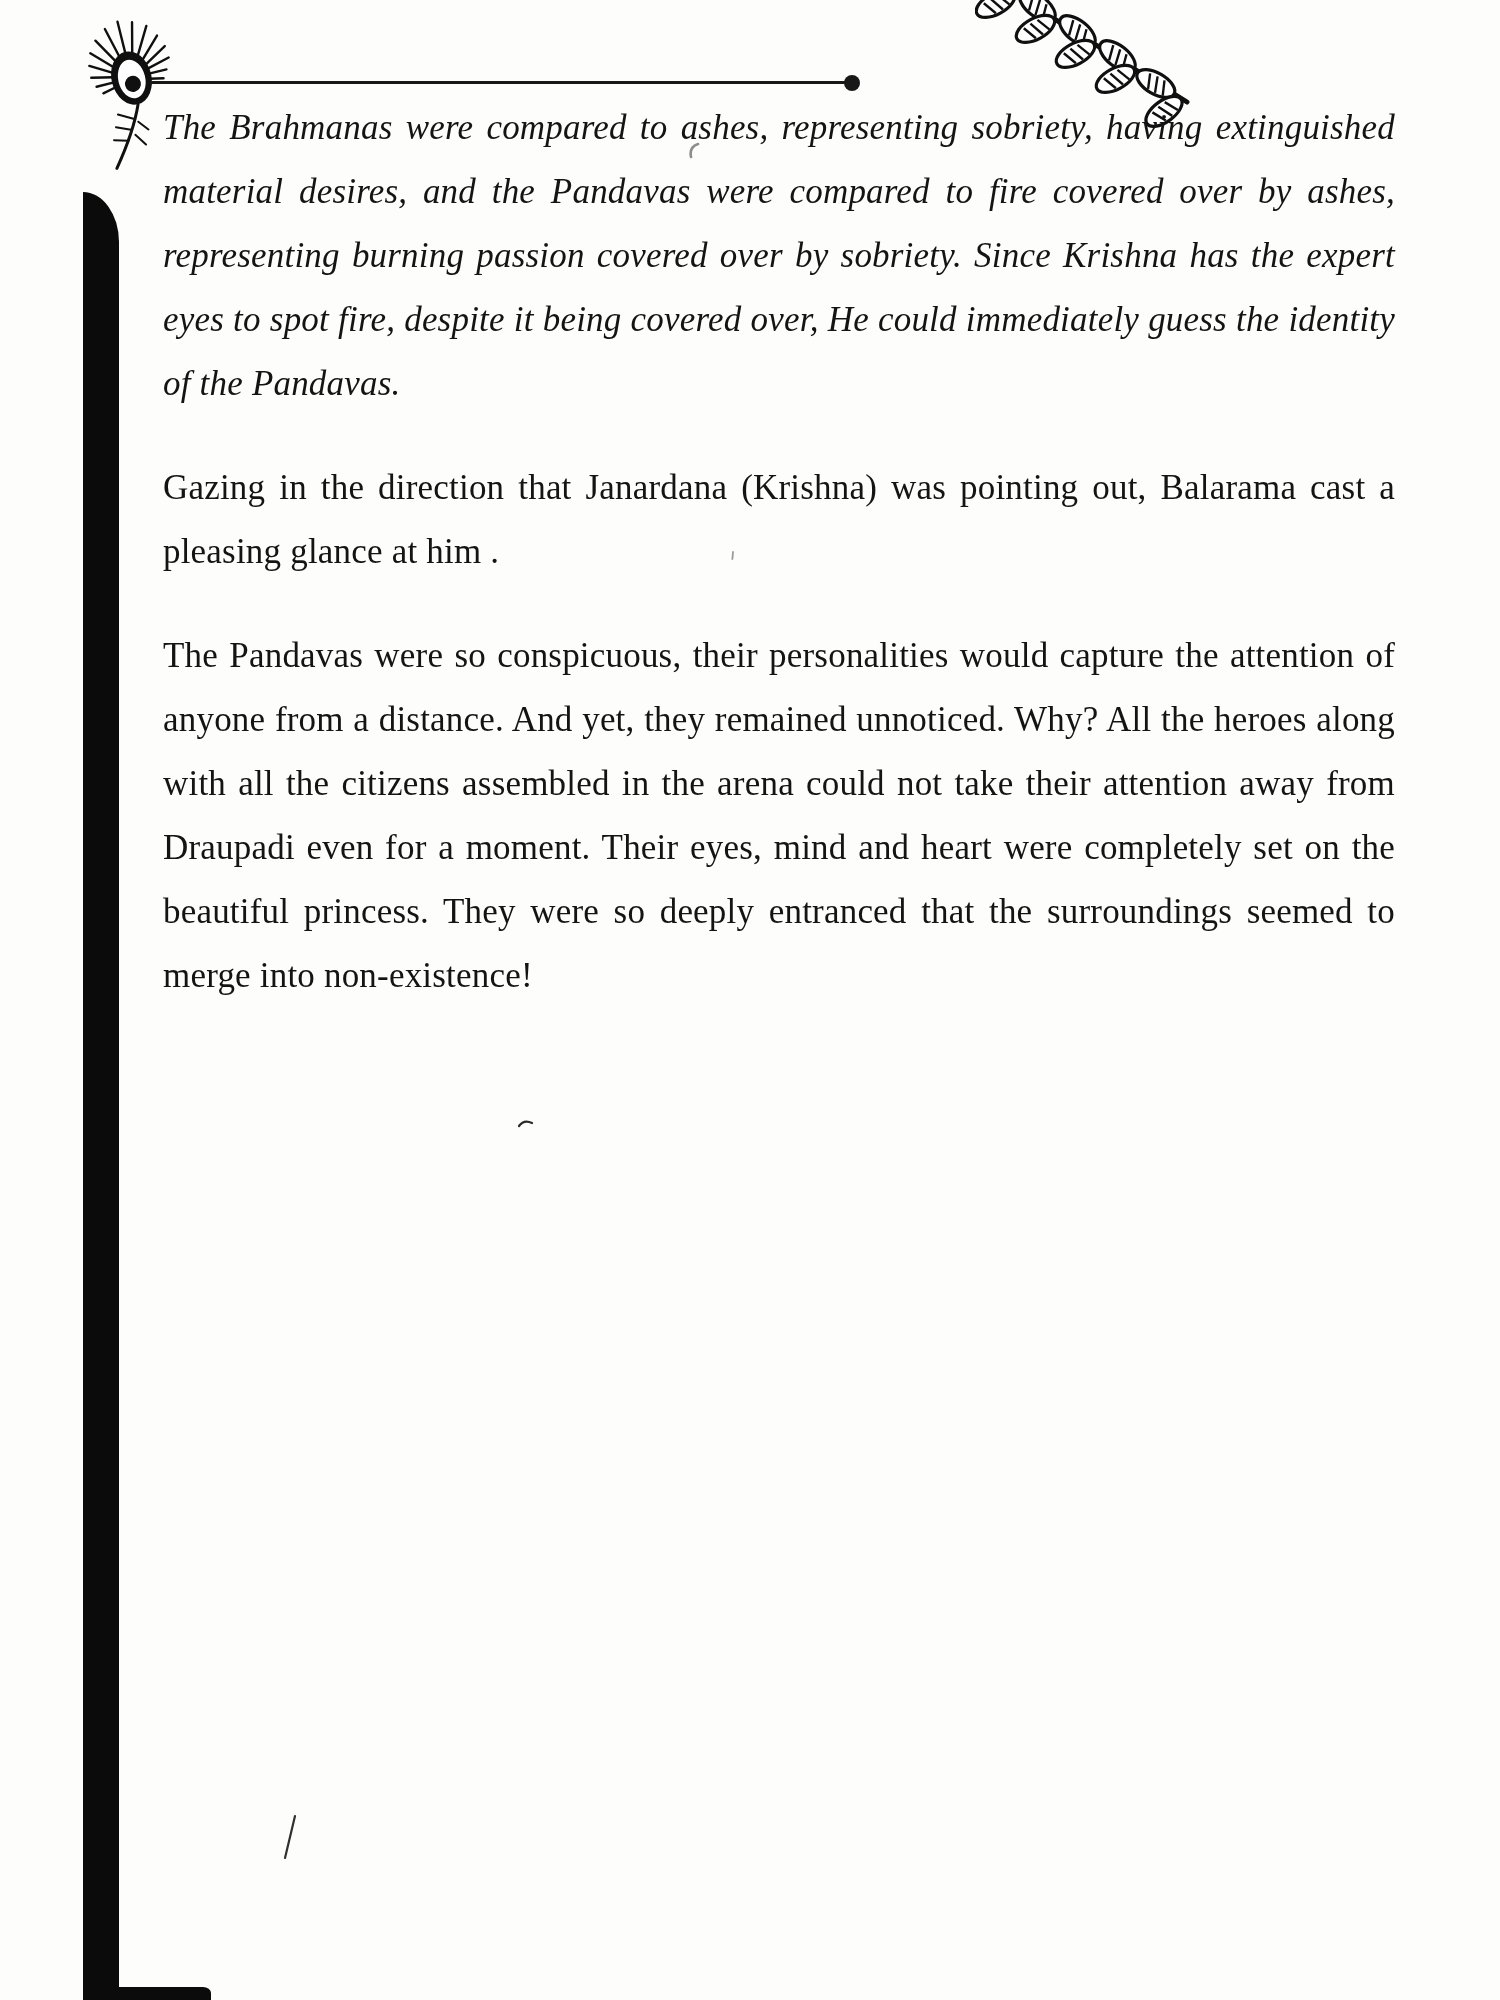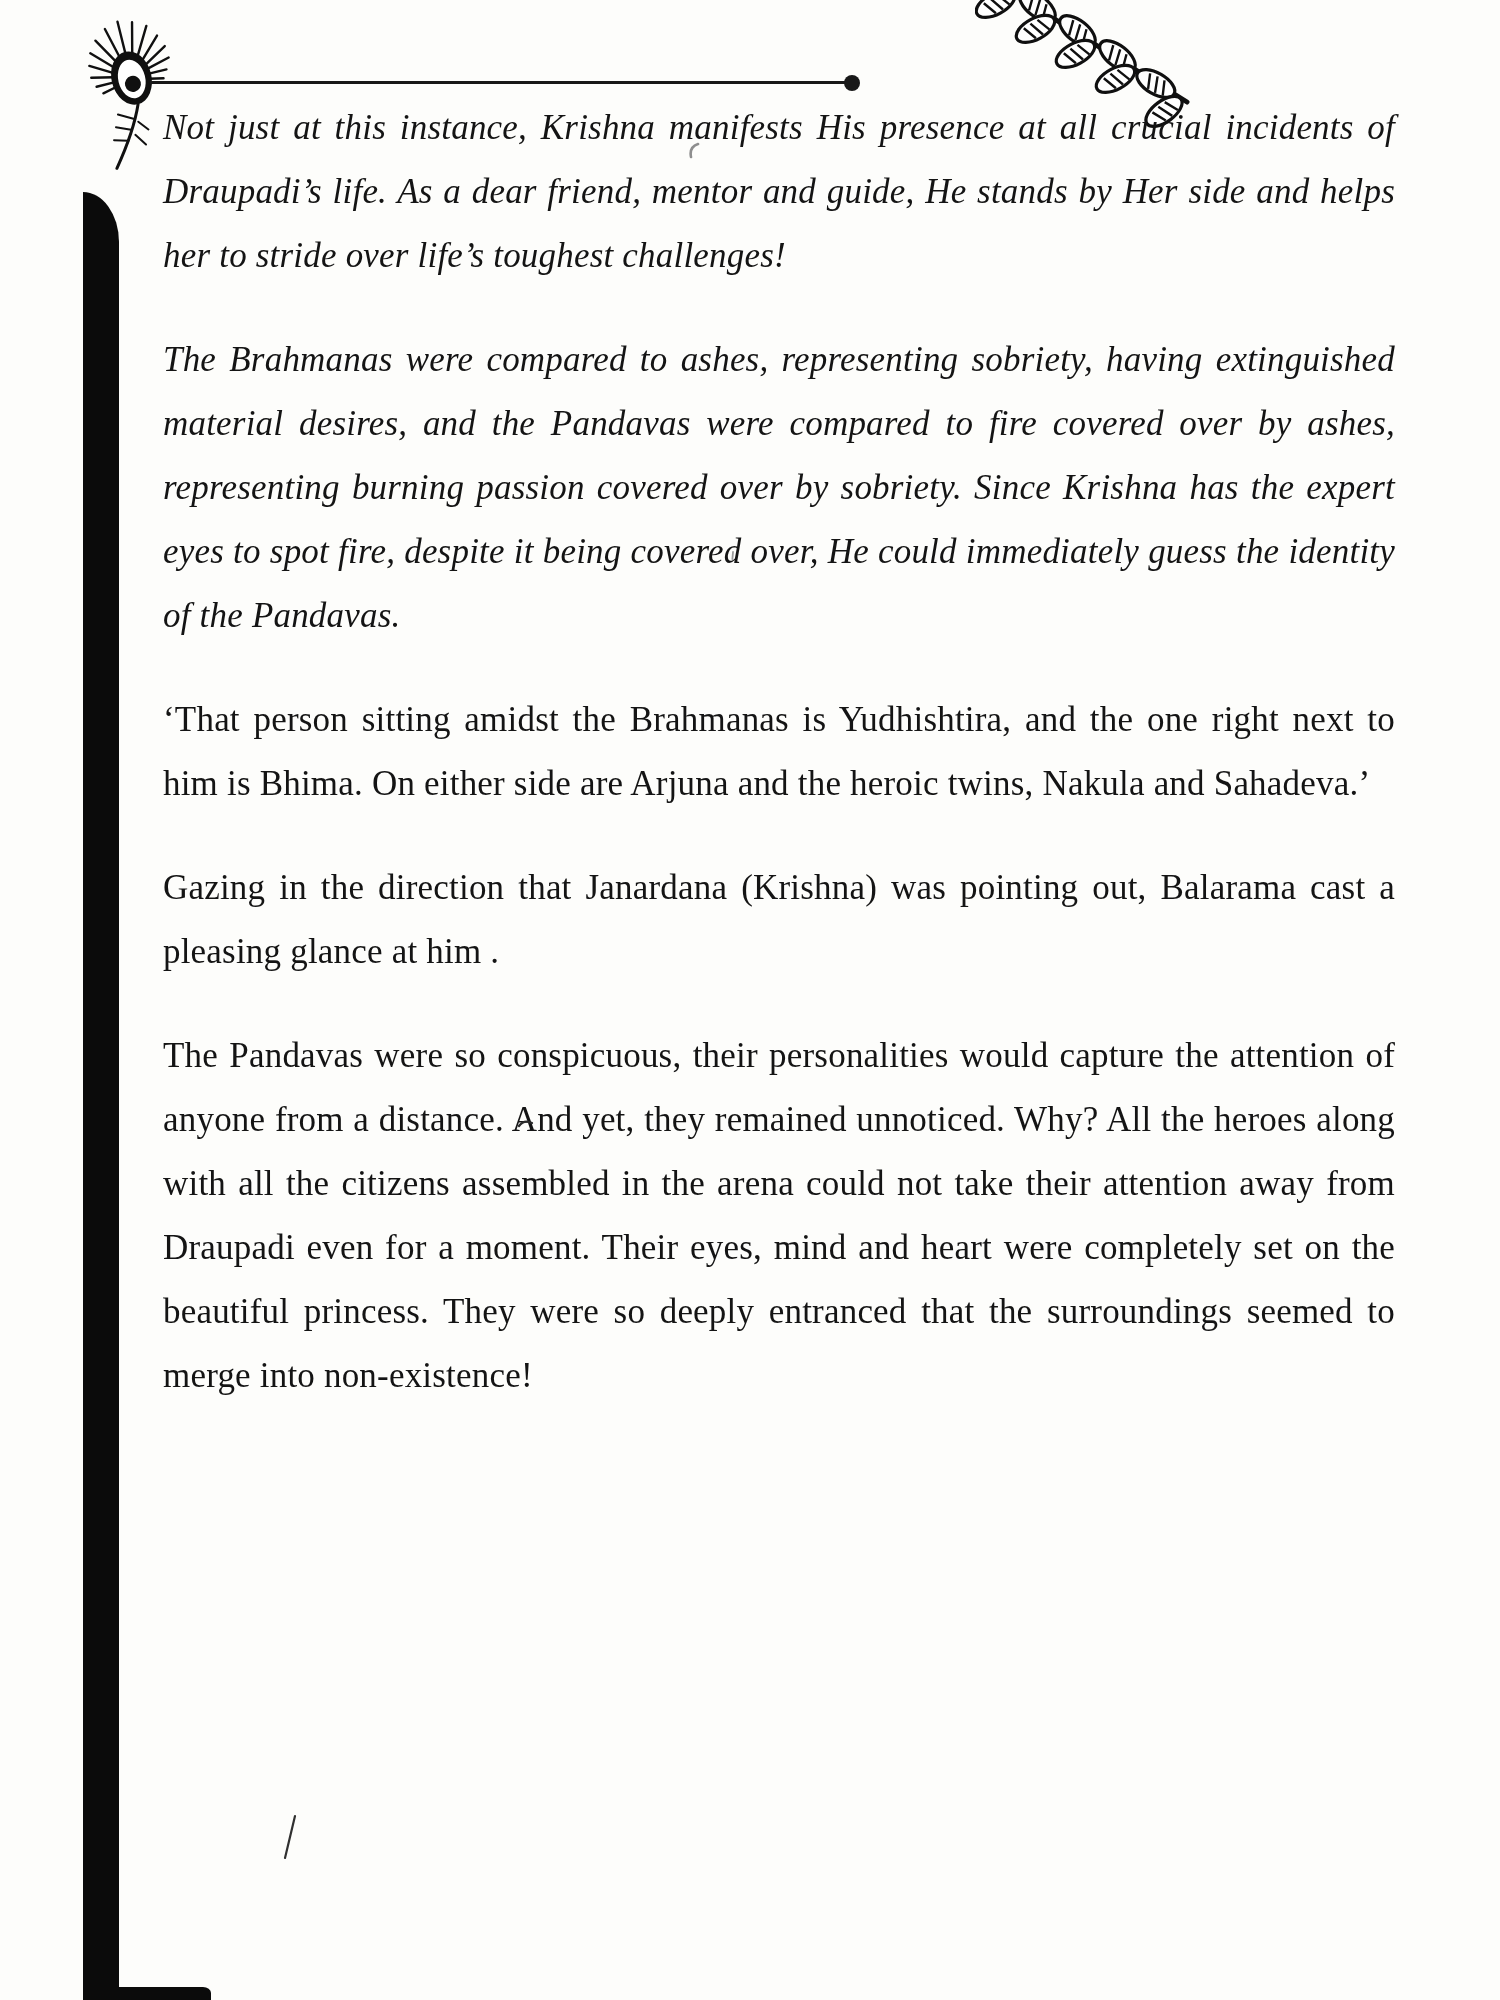--- a/index.html
+++ b/index.html
@@ -104,23 +104,21 @@
         <ellipse cx="21" cy="0" rx="21" ry="10.5" fill="#ffffff" stroke="#101010" stroke-width="3.2"></ellipse>
         <path d="M9 -7 L15 7 M17 -8.5 L23 7 M25 -8.5 L31 6" stroke="#101010" stroke-width="2.4" fill="none"></path>
       </g>
     </g>
   </svg>
 
   <div class="bar"></div>
   <div class="bar-foot"></div>
 
   <main class="text-column">
-    <p class="em">Not just at this instance, Krishna manifests His presence at all crucial incidents of Draupadi’s life. As a dear friend, mentor and guide, He stands by Her side and helps her to stride over life’s toughest challenges!</p>
     <p class="em">The Brahmanas were compared to ashes, representing sobriety, having extinguished material desires, and the Pandavas were compared to fire covered over by ashes, representing burning passion covered over by sobriety. Since Krishna has the expert eyes to spot fire, despite it being covered over, He could immediately guess the identity of the Pandavas.</p>
-    <p>‘That person sitting amidst the Brahmanas is Yudhishtira, and the one right next to him is Bhima. On either side are Arjuna and the heroic twins, Nakula and Sahadeva.’</p>
     <p>Gazing in the direction that Janardana (Krishna) was pointing out, Balarama cast a pleasing glance at him .</p>
     <p>The Pandavas were so conspicuous, their personalities would capture the attention of anyone from a distance. And yet, they remained unnoticed. Why? All the heroes along with all the citizens assembled in the arena could not take their attention away from Draupadi even for a moment. Their eyes, mind and heart were completely set on the beautiful princess. They were so deeply entranced that the surroundings seemed to merge into non-existence!</p>
   </main>
 
   <svg class="artifact" style="left:688px;top:142px" width="14" height="18" viewBox="0 0 14 18">
     <path d="M3 15 Q1 5 10 2" stroke="#8e8e8e" stroke-width="2.6" fill="none" stroke-linecap="round"></path>
   </svg>
   <svg class="artifact" style="left:730px;top:551px" width="6" height="10" viewBox="0 0 6 10">
     <path d="M3 1 L2.4 8" stroke="#9a9a9a" stroke-width="1.8" fill="none" stroke-linecap="round"></path>
   </svg>

